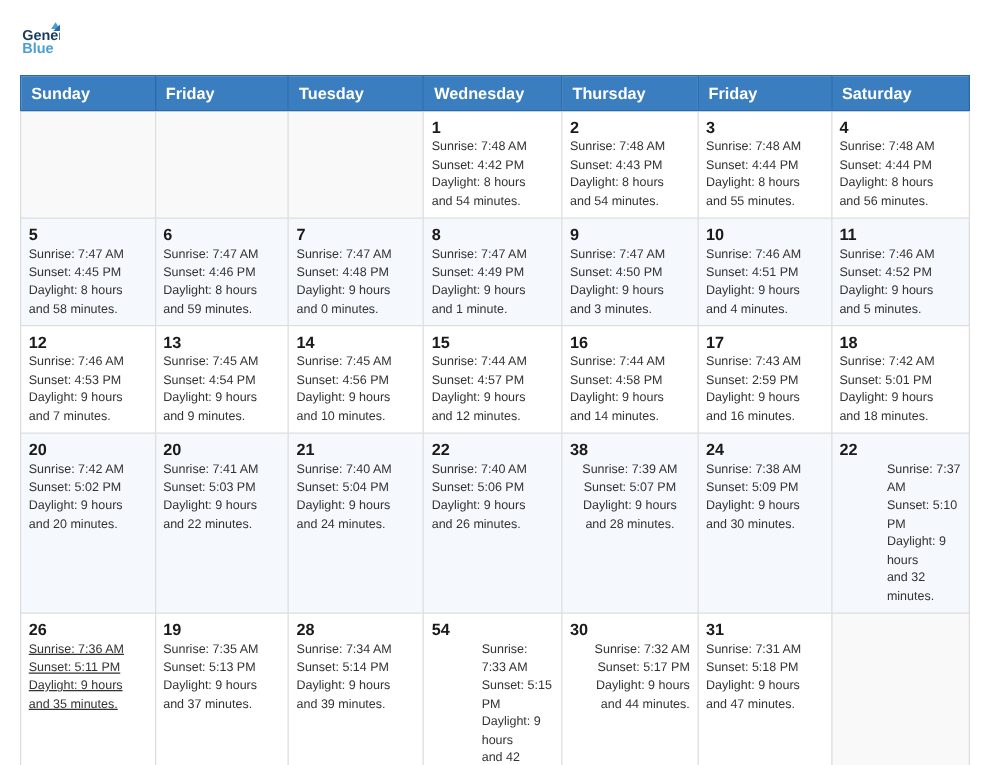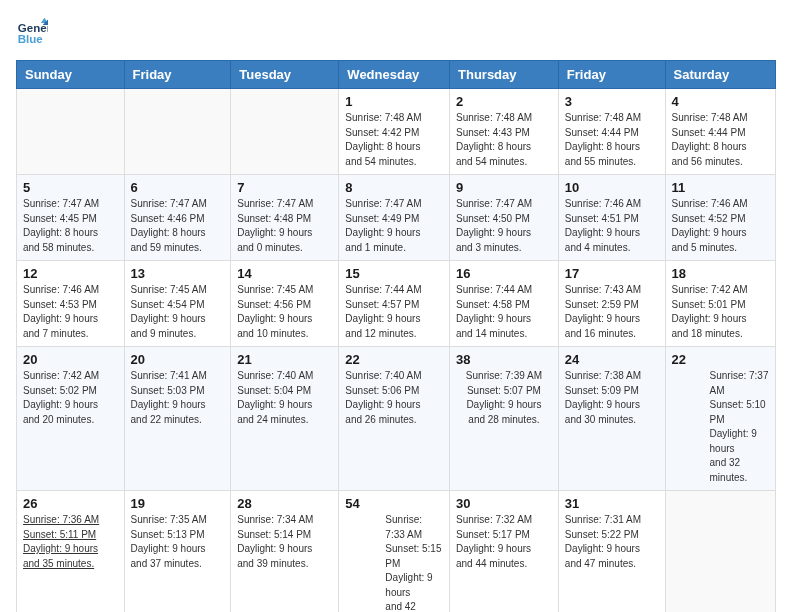--- a/index.html
+++ b/index.html
@@ -325,28 +325,28 @@
         </td>
         <td>
           <span class="day-num">54</span>
           <div class="day-info" style="white-space: pre-line; margin-left: 40px;">Sunrise: 7:33 AM
 Sunset: 5:15 PM
 Daylight: 9 hours
 and 42 minutes.</div>
         </td>
         <td>
           <span class="day-num">30</span>
-          <div class="day-info" style="white-space: pre-line;">Sunrise: 7:32 AM
+          <div class="day-info" style="white-space: pre-line; text-align: right;">Sunrise: 7:32 AM
 Sunset: 5:17 PM
 Daylight: 9 hours
 and 44 minutes.</div>
         </td>
         <td>
           <span class="day-num">31</span>
           <div class="day-info" style="white-space: pre-line;">Sunrise: 7:31 AM
-Sunset: 5:22 PM
+Sunset: 5:18 PM
 Daylight: 9 hours
 and 47 minutes.</div>
         </td>
         <td class="empty"></td>
       </tr>
     </tbody>
 </table>
 
 </body></html>

